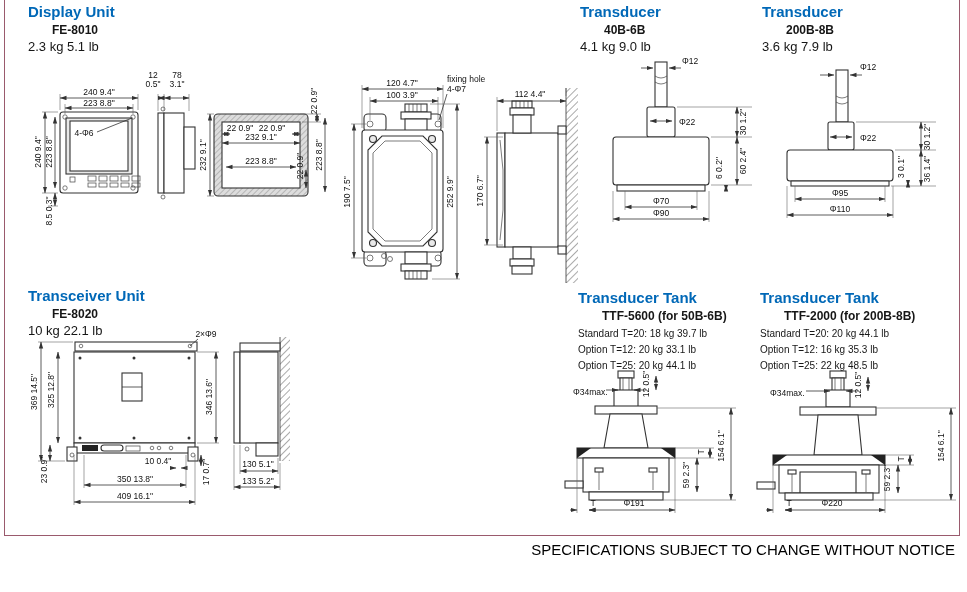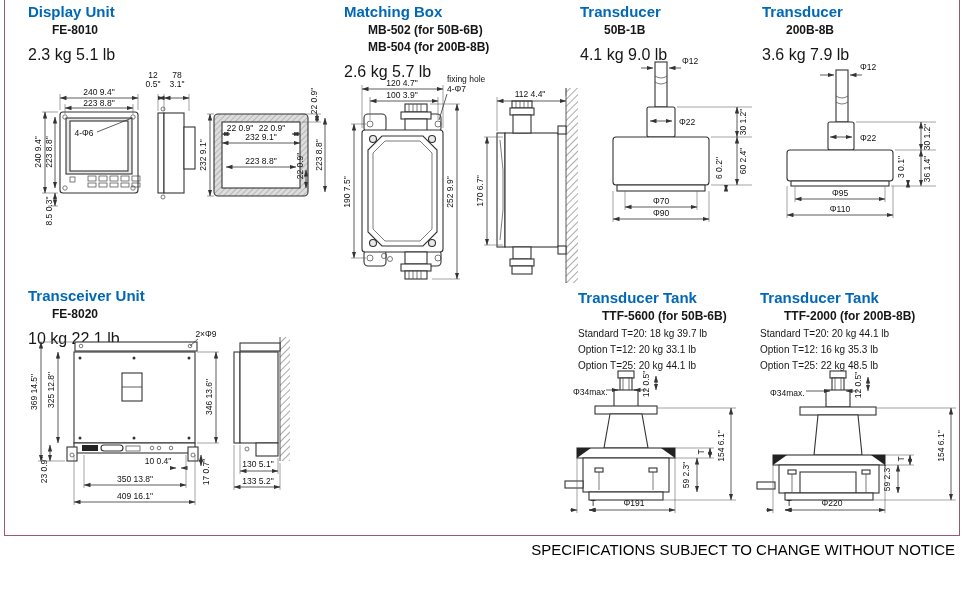--- a/index.html
+++ b/index.html
@@ -3,21 +3,21 @@
 <meta charset="utf-8">
 <style>
   html,body{margin:0;padding:0;background:#fff;}
   .stage{position:relative;width:967px;height:578px;background:#fff;
          font-family:"Liberation Sans",sans-serif;overflow:hidden;}
   .frame{position:absolute;left:4px;top:-12px;width:954px;height:547px;
          border:1.5px solid #9a5a6d;border-top:none;pointer-events:none;}
   .sec{position:absolute;white-space:nowrap;}
   .sec-title{font-size:15px;font-weight:bold;color:#0068b7;}
   .sec-model{font-size:12px;font-weight:bold;color:#161616;margin-top:3px;padding-left:24px;}
-  .sec-sub{font-size:16px;color:#161616;margin-top:9px;}
+  .sec-sub{font-size:13px;color:#161616;margin-top:2px;}
   .sec-spec{font-size:10px;color:#161616;margin-top:5px;}
   .art{position:absolute;left:0;top:0;}
   .ol{stroke:#333;stroke-width:1.1;fill:#fff;}
   .olg{stroke:#333;stroke-width:1.1;fill:#e9e9e9;}
   .thin{stroke:#444;stroke-width:0.7;fill:none;}
   .xl{stroke:#666;stroke-width:0.6;}
   .dl{stroke:#333;stroke-width:0.8;marker-start:url(#arr);marker-end:url(#arr);}
   .ll{stroke:#333;stroke-width:0.8;fill:none;}
   .dim{font-family:"Liberation Sans",sans-serif;font-size:8.5px;fill:#111;text-anchor:middle;}
   .dims{font-family:"Liberation Sans",sans-serif;font-size:8.5px;fill:#111;text-anchor:start;}
@@ -30,30 +30,24 @@
 <body>
 
 <div class="stage">
 
   <div class="sec" style="left:28px;top:3px">
     <div class="sec-title">Display Unit</div>
     <div class="sec-model">FE-8010</div>
     <div class="sec-sub">2.3 kg  5.1 lb</div>
   </div>
 
-  <div class="sec" style="left:344px;top:3px">
-    <div class="sec-title">Matching Box</div>
-    <div class="sec-model">MB-502  (for 50B-6B)</div>
-    <div class="sec-model">MB-504  (for 200B-8B)</div>
-    <div class="sec-sub">2.6 kg  5.7 lb</div>
-  </div>
 
   <div class="sec" style="left:580px;top:3px">
     <div class="sec-title">Transducer</div>
-    <div class="sec-model">50B-1B</div>
+    <div class="sec-model">40B-6B</div>
     <div class="sec-sub">4.1 kg  9.0 lb</div>
   </div>
 
   <div class="sec" style="left:762px;top:3px">
     <div class="sec-title">Transducer</div>
     <div class="sec-model">200B-8B</div>
     <div class="sec-sub">3.6 kg  7.9 lb</div>
   </div>
 
   <div class="sec" style="left:28px;top:287px">

